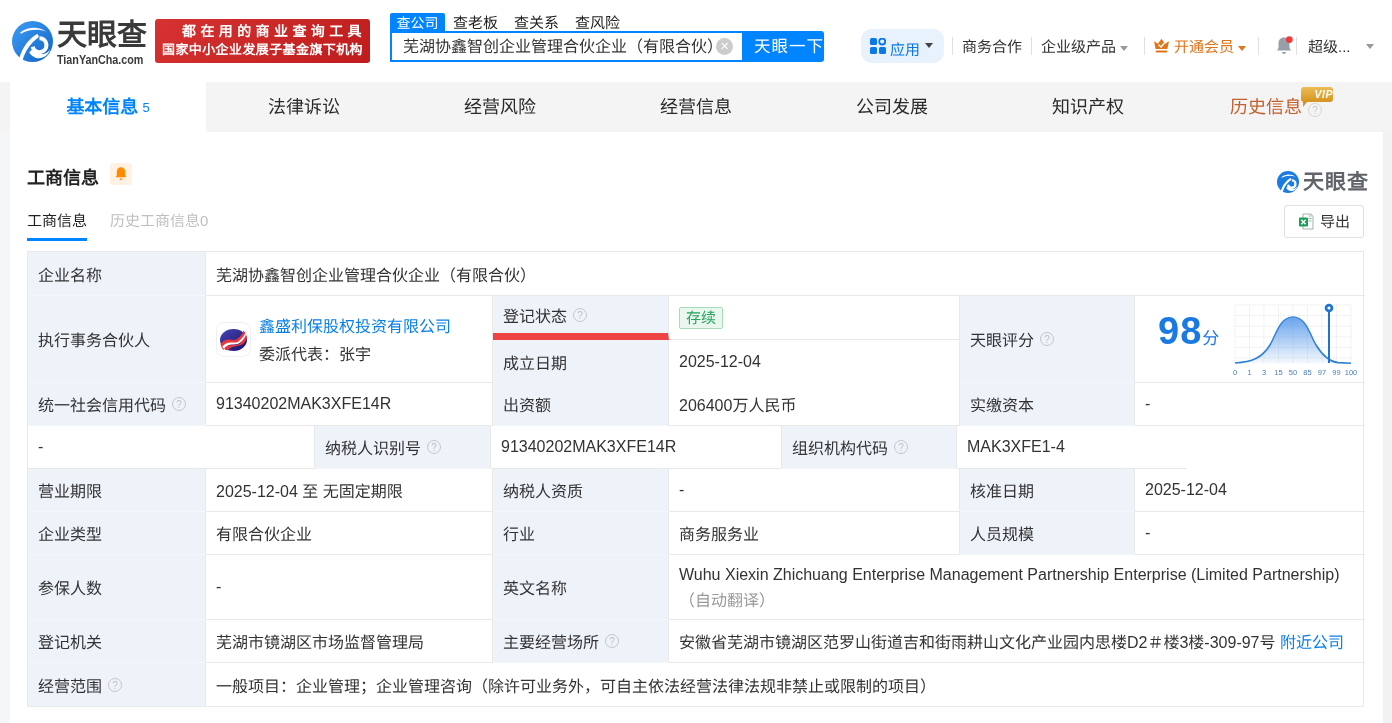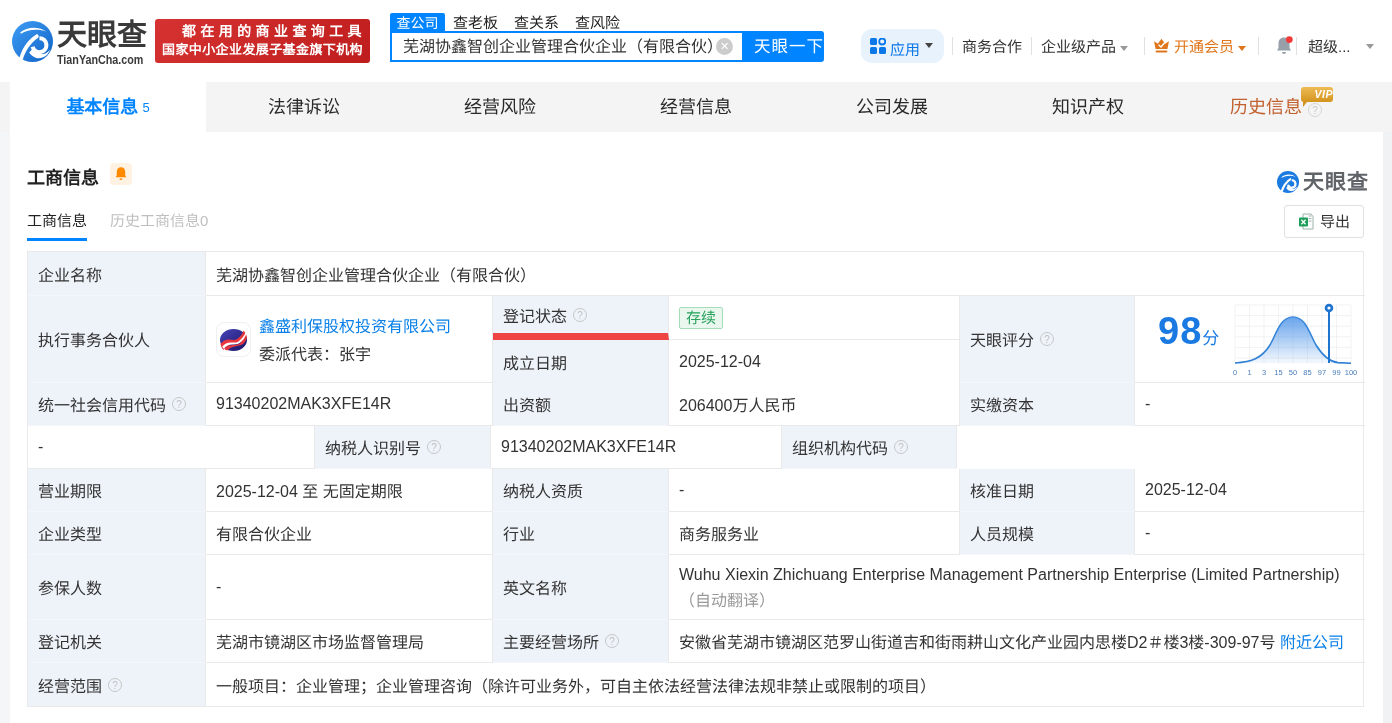--- a/index.html
+++ b/index.html
@@ -241,20 +241,21 @@
       <div class="cell lb w3">出资额</div>
       <div class="cell w4">206400万人民币</div>
       <div class="cell lb w5">实缴资本</div>
       <div class="cell last w6">-</div>
     </div>
     <div class="row" style="height:43px">
       <div class="cell w2">-</div>
       <div class="cell lb w3">纳税人识别号<span class="qm">?</span></div>
       <div class="cell w4">91340202MAK3XFE14R</div>
       <div class="cell lb w5">组织机构代码<span class="qm">?</span></div>
+      <div class="cell last w6">MAK3XFE1-4</div>
     </div>
     <div class="row" style="height:43px">
       <div class="cell lb w1">营业期限</div>
       <div class="cell w2">2025-12-04 至 无固定期限</div>
       <div class="cell lb w3">纳税人资质</div>
       <div class="cell w4">-</div>
       <div class="cell lb w5">核准日期</div>
       <div class="cell last w6">2025-12-04</div>
     </div>
     <div class="row" style="height:43px">

